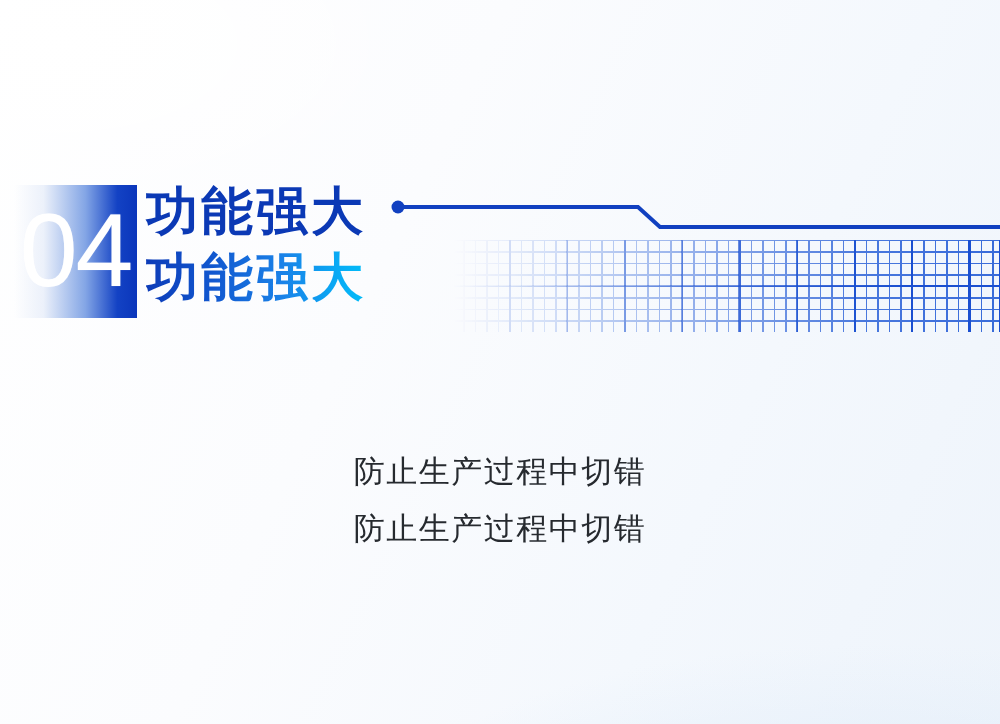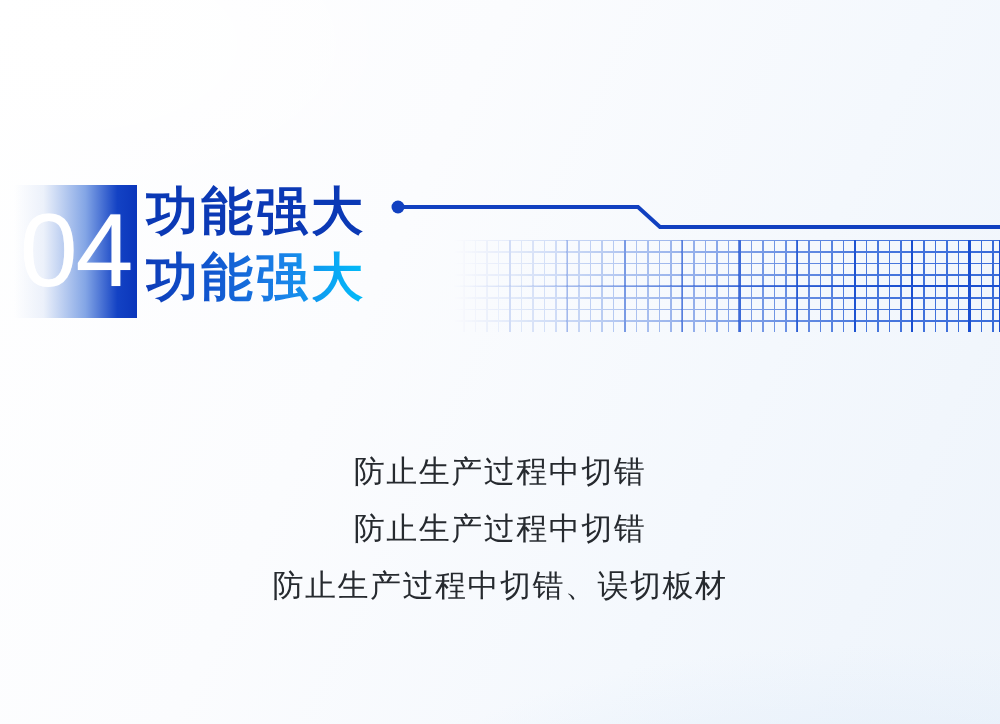--- a/index.html
+++ b/index.html
@@ -156,14 +156,13 @@
   <svg id="connector" width="620" height="60" viewBox="0 0 620 60">
     <polyline points="18,17 258,17 280,37 620,37" fill="none" stroke="#1140c0" stroke-width="4" stroke-linejoin="miter" stroke-linecap="butt"></polyline>
     <circle cx="18" cy="17" r="6.5" fill="#1140c0"></circle>
   </svg>
 
 </div>
 
 <div id="body-copy">
   <div class="body-line">防止生产过程中切错</div>
   <div class="body-line">防止生产过程中切错</div>
-  <div class="body-line">防止生产过程中切错、误切板材</div>
 </div>
 
 </body></html>

